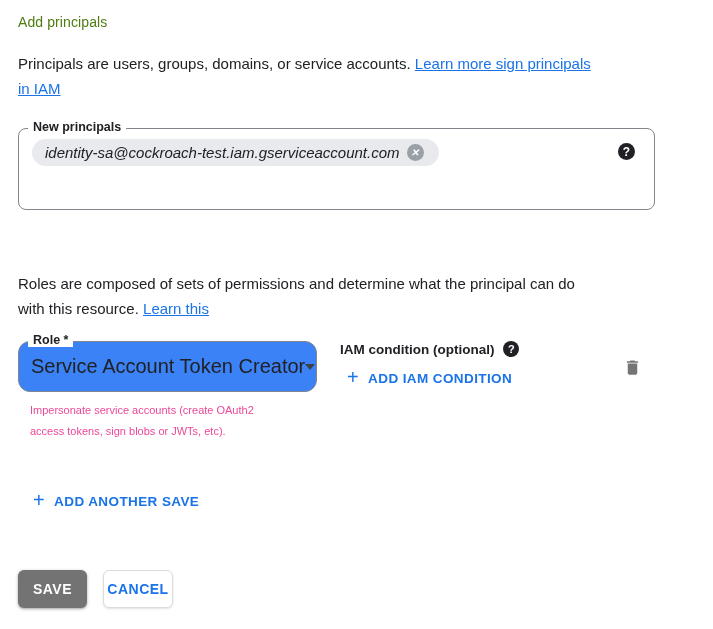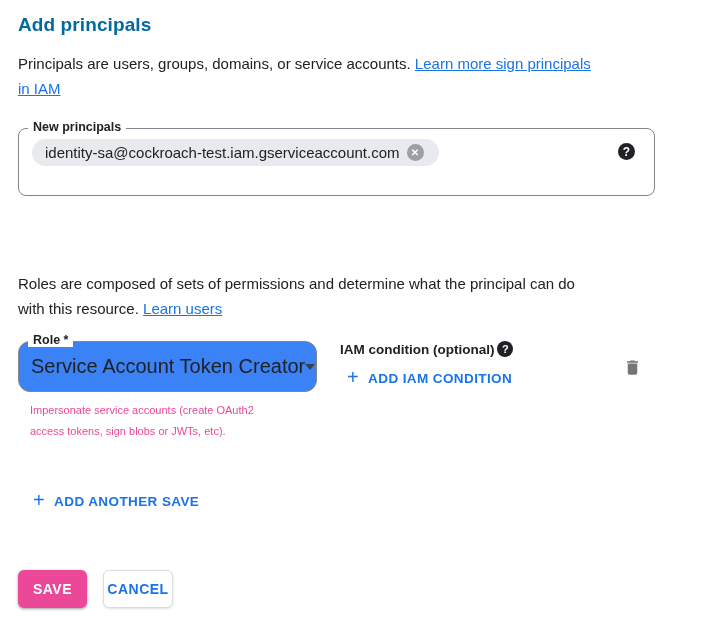--- a/index.html
+++ b/index.html
@@ -9,23 +9,23 @@
     width: 713px;
     height: 629px;
     background: #fff;
     font-family: "Liberation Sans", sans-serif;
     color: #202124;
     overflow: hidden;
   }
   .h1 {
     position: absolute;
     left: 18px;
-    font-size: 19px;
-    font-weight: 700;
-    color: #0369a1;
+    font-size: 14px;
+    font-weight: 400;
+    color: #4d7c0f;
     letter-spacing: 0.1px;
   }
   .para {
     position: absolute;
     left: 18px;
     font-size: 15px;
     line-height: 25px;
     color: #202124;
   }
   .para a, .blue-link {
@@ -57,20 +57,21 @@
     left: 13px;
     height: 27px;
     background: #e8eaed;
     border-radius: 14px;
     display: inline-flex;
     align-items: center;
     padding: 0 15px 0 13px;
     font-size: 15px;
     color: #202124;
     white-space: nowrap;
+    font-style: italic;
   }
   .chip-close {
     width: 17px;
     height: 17px;
     margin-left: 7px;
     border-radius: 50%;
     background: #9aa0a6;
     color: #fff;
     font-size: 10px;
     font-weight: 700;
@@ -135,21 +136,21 @@
     font-size: 11px;
     line-height: 20.5px;
     color: #ec4899;
   }
   .cond-label {
     position: absolute;
     left: 340px;
     top: 341px;
     display: flex;
     align-items: center;
-    gap: 3px;
+    gap: 9px;
     font-size: 13.5px;
     font-weight: 700;
     color: #202124;
   }
   .cond-label .help-circle { width: 16px; height: 16px; font-size: 11px; }
   .text-button {
     position: absolute;
     display: flex;
     align-items: center;
     gap: 9px;
@@ -193,21 +194,21 @@
     font-weight: 700;
     letter-spacing: 0.5px;
     cursor: pointer;
     display: flex;
     align-items: center;
     justify-content: center;
   }
   .btn-save {
     left: 18px;
     width: 69px;
-    background: #ec4899;
+    background: #737373;
     color: #fff;
     border: none;
     box-shadow: 0 1px 2px rgba(60,64,67,.3), 0 1px 3px 1px rgba(60,64,67,.15);
   }
   .btn-cancel {
     left: 103px;
     width: 70px;
     background: #fff;
     color: #1a73e8;
     border: 1px solid #dadce0;
@@ -218,32 +219,32 @@
 <body>
 
 <div class="container">
 
   <div class="h1" style="top:14px;">Add principals</div>
 
   <div class="para" style="top:51px; width:648px;"><span>Principals are users, groups, domains, or service accounts.</span>
     <a><span>Learn more sign principals</span><br><span>in IAM</span></a>
   </div>
 
-  <div class="outlined-field" style="left:18px; top:128px; width:637px; height:68px;">
+  <div class="outlined-field" style="left:18px; top:128px; width:637px; height:82px;">
     <span class="field-label">New principals</span>
     <span class="chip">
       <span>identity-sa@cockroach-test.iam.gserviceaccount.com</span>
       <span class="chip-close">✕</span>
     </span>
     <span class="help-circle field-help">?</span>
   </div>
 
 
   <div class="para" style="top:271px; width:660px;"><span>Roles are composed of sets of permissions and determine what the principal can do</span><br><span>with this resource.</span>
-    <a>Learn users</a>
+    <a>Learn this</a>
   </div>
 
   <div class="role-select">
     <span class="field-label">Role *</span>
     <span class="role-value">Service Account Token Creator</span>
     <span class="dropdown-arrow"></span>
   </div>
 
   <div class="helper-text">Impersonate service accounts (create OAuth2 access tokens, sign blobs or JWTs, etc).</div>
 

